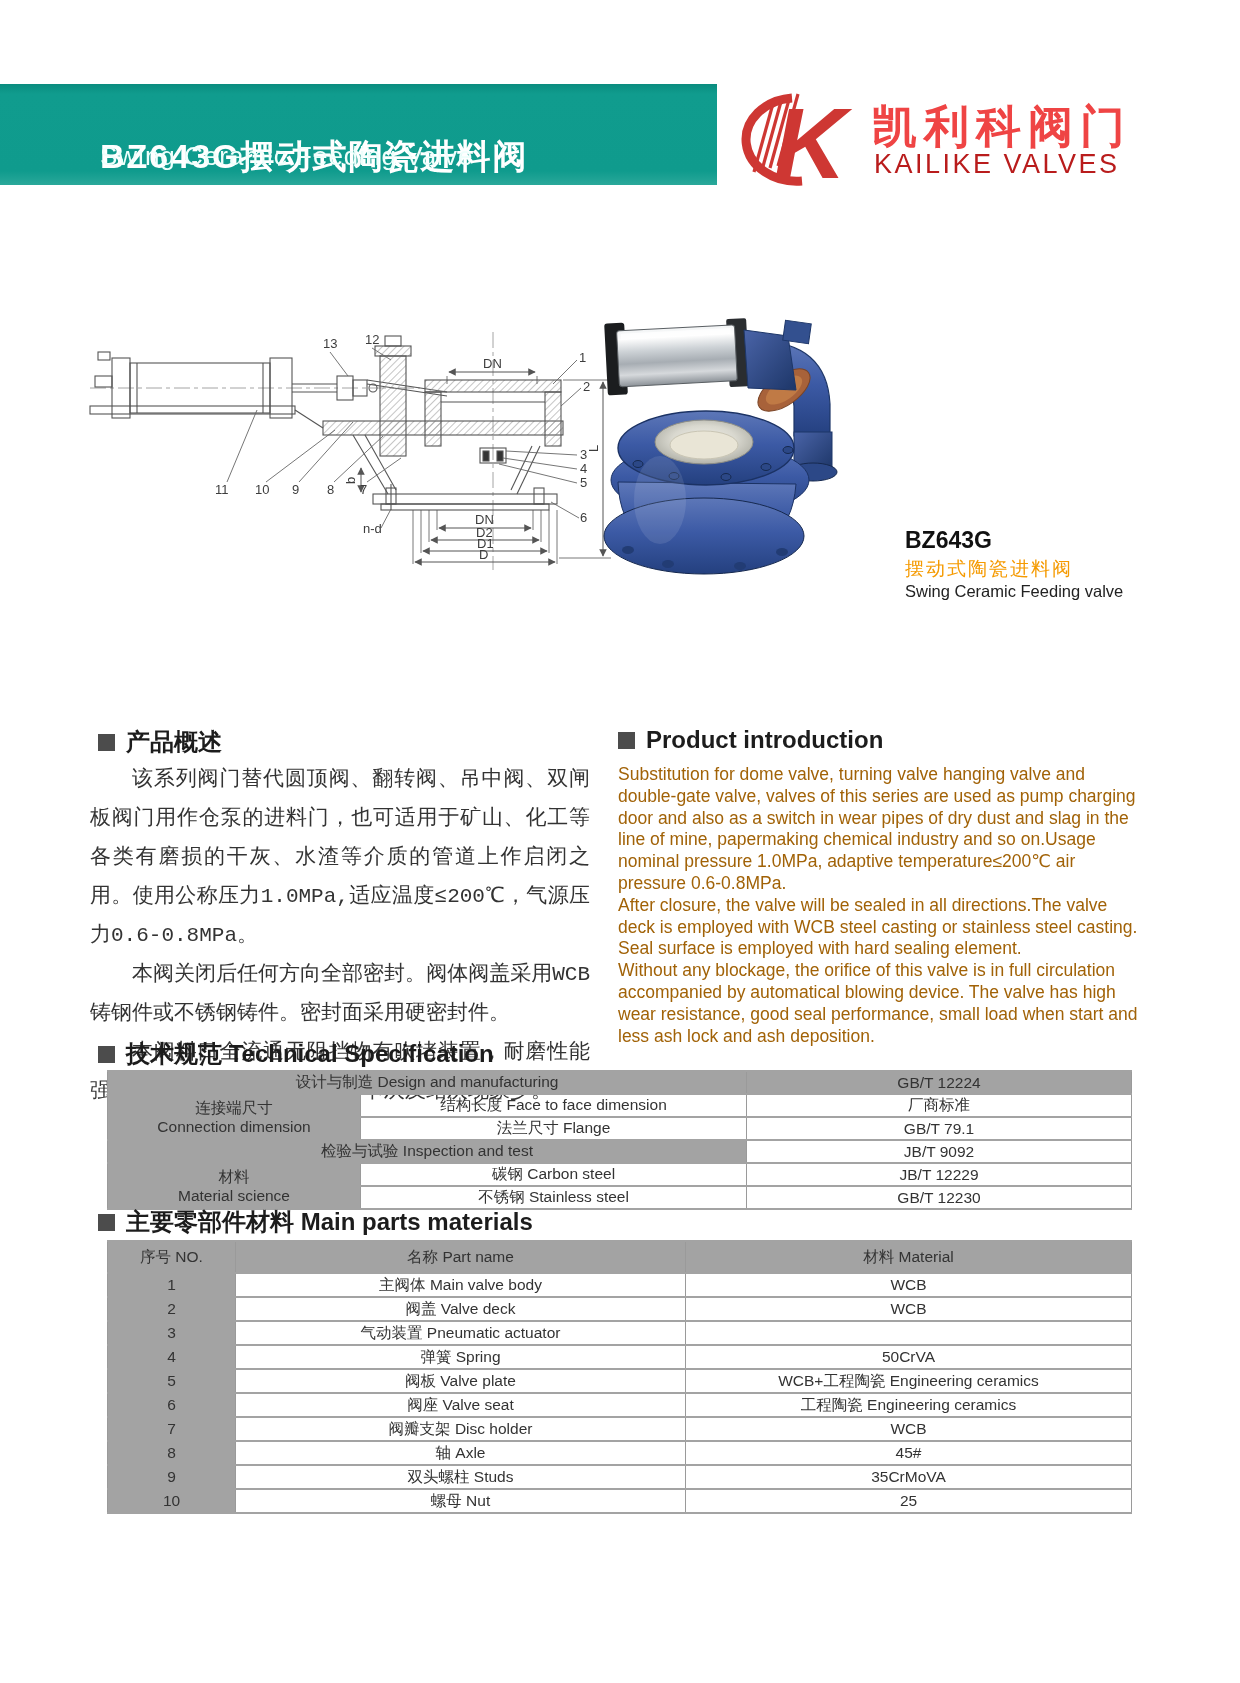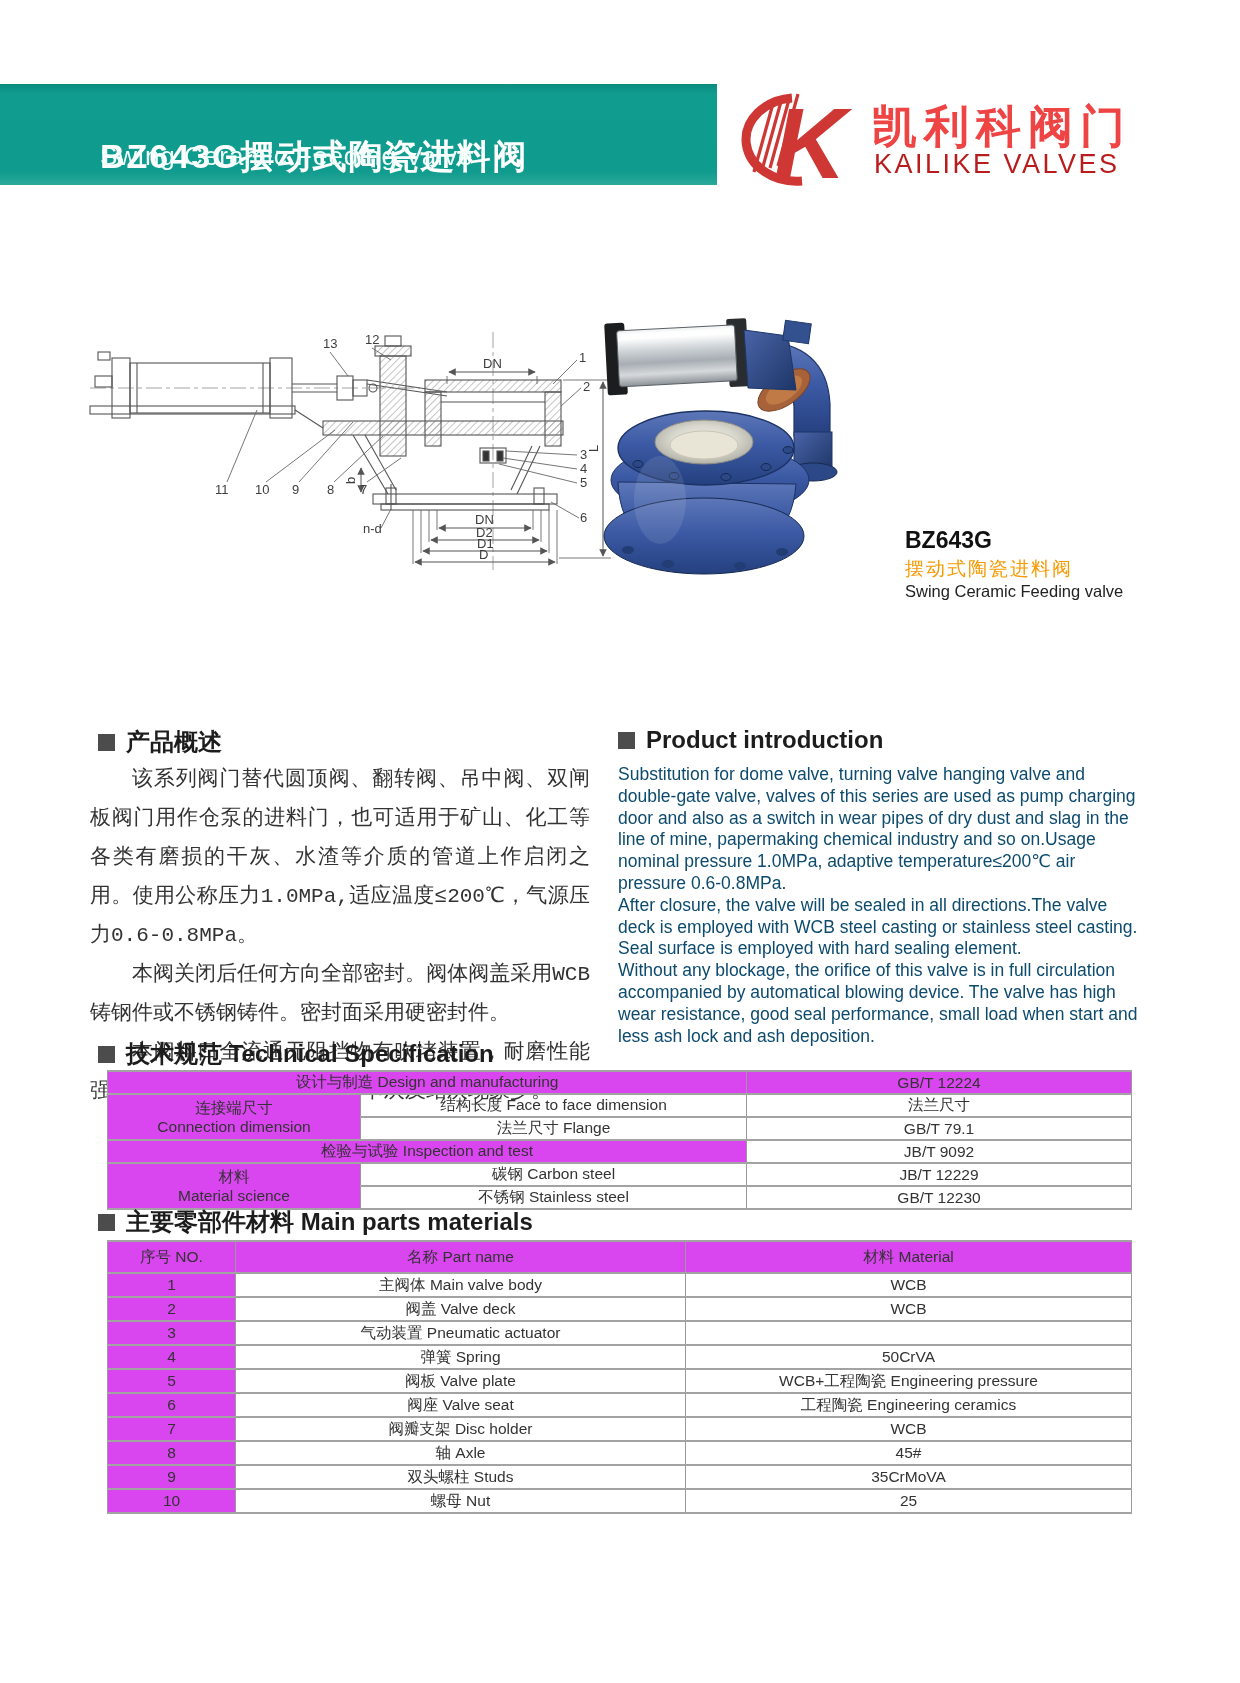--- a/index.html
+++ b/index.html
@@ -33,33 +33,33 @@
   
   .sec-h { position:absolute; display:flex; align-items:center; gap:11px;
            font-size:24px; font-weight:bold; color:#1c1c1c; white-space:nowrap; }
   .sq { width:17px; height:17px; background:#4c4c4c; flex:0 0 auto; }
 
   
   .zh-body { position:absolute; left:90px; top:760px; width:500px; }
   .zh-body p { font-size:21px; line-height:39px; color:#333; text-indent:2em;
                text-align:justify;font-family:Liberation Mono, monospace; }
   .en-body { position:absolute; left:618px; top:764px; width:527px; }
-  .en-body p { font-size:17.5px; line-height:21.8px; color:#0c4a6e; }
+  .en-body p { font-size:17.5px; line-height:21.8px; color:#a16207; }
 
   
   table { border-collapse:collapse; table-layout:fixed; font-size:15.5px; color:#333; }
   td,th { border:1px solid #9a9a9a; border-top:2px solid #a3a3a3; border-bottom:2px solid #a3a3a3;
           text-align:center; vertical-align:middle; padding:0 4px; font-weight:normal;
           overflow:hidden; white-space:nowrap; }
   .spec  { position:absolute; left:107px; top:1070px; width:1024px; }
   .spec td { height:20px; }
   .parts { position:absolute; left:107px; top:1240px; width:1024px; }
   .parts th { height:32px; }
   .parts td { height:24px; }
-  .gray { background:#d946ef; }
+  .gray { background:#a3a3a3; }
   .grp span { display:block; line-height:1.25; }
 </style>
 </head>
 <body>
 
 <div class="banner">
   <div class="banner-title">BZ643G摆动式陶瓷进料阀</div>
   <div class="banner-sub">Swing Ceramic Feeding Valve</div>
 </div>
 
@@ -304,21 +304,21 @@
       <tr>
     <td colspan="2" class="gray">设计与制造  Design and manufacturing</td>
     <td class="gray">GB/T 12224</td>
   </tr>
   <tr>
     <td rowspan="2" class="gray grp">
       <span>连接端尺寸</span>
       <span>Connection dimension</span>
     </td>
     <td>结构长度 Face to face dimension</td>
-    <td>法兰尺寸</td>
+    <td>厂商标准</td>
   </tr>
   <tr>
     <td>法兰尺寸 Flange</td>
     <td>GB/T 79.1</td>
   </tr>
   <tr>
     <td colspan="2" class="gray">检验与试验  Inspection and test</td>
     <td>JB/T 9092</td>
   </tr>
   <tr>
@@ -368,21 +368,21 @@
         <td></td>
       </tr>
   <tr>
         <td class="gray">4</td>
         <td>弹簧 Spring</td>
         <td>50CrVA</td>
       </tr>
   <tr>
         <td class="gray">5</td>
         <td>阀板 Valve plate</td>
-        <td>WCB+工程陶瓷 Engineering pressure</td>
+        <td>WCB+工程陶瓷 Engineering ceramics</td>
       </tr>
   <tr>
         <td class="gray">6</td>
         <td>阀座 Valve  seat</td>
         <td>工程陶瓷 Engineering ceramics</td>
       </tr>
   <tr>
         <td class="gray">7</td>
         <td>阀瓣支架 Disc holder</td>
         <td>WCB</td>

